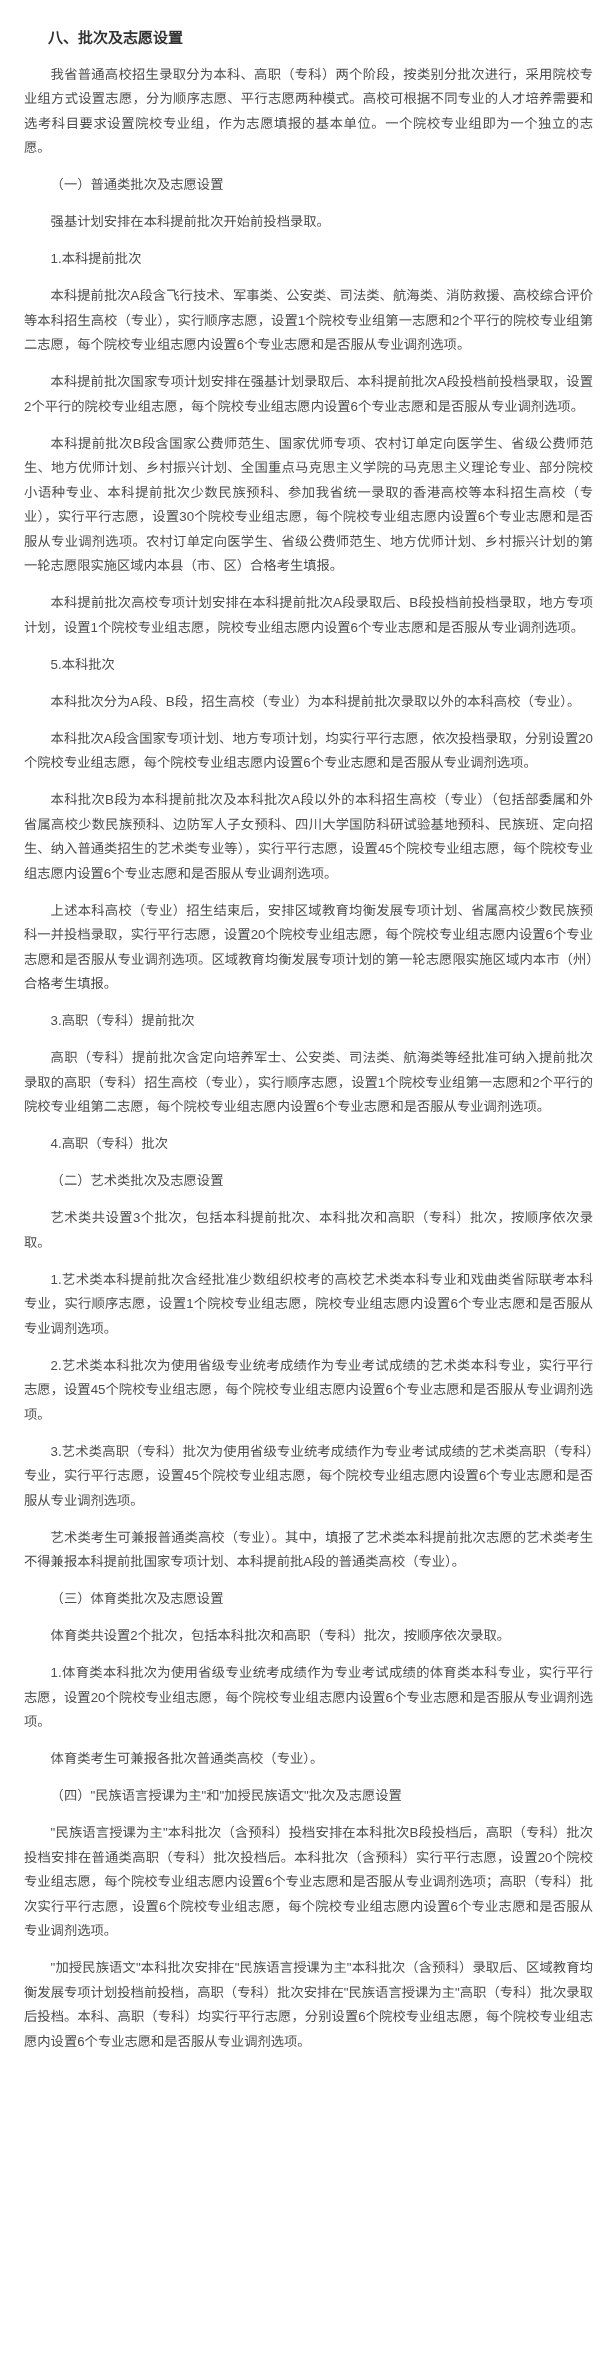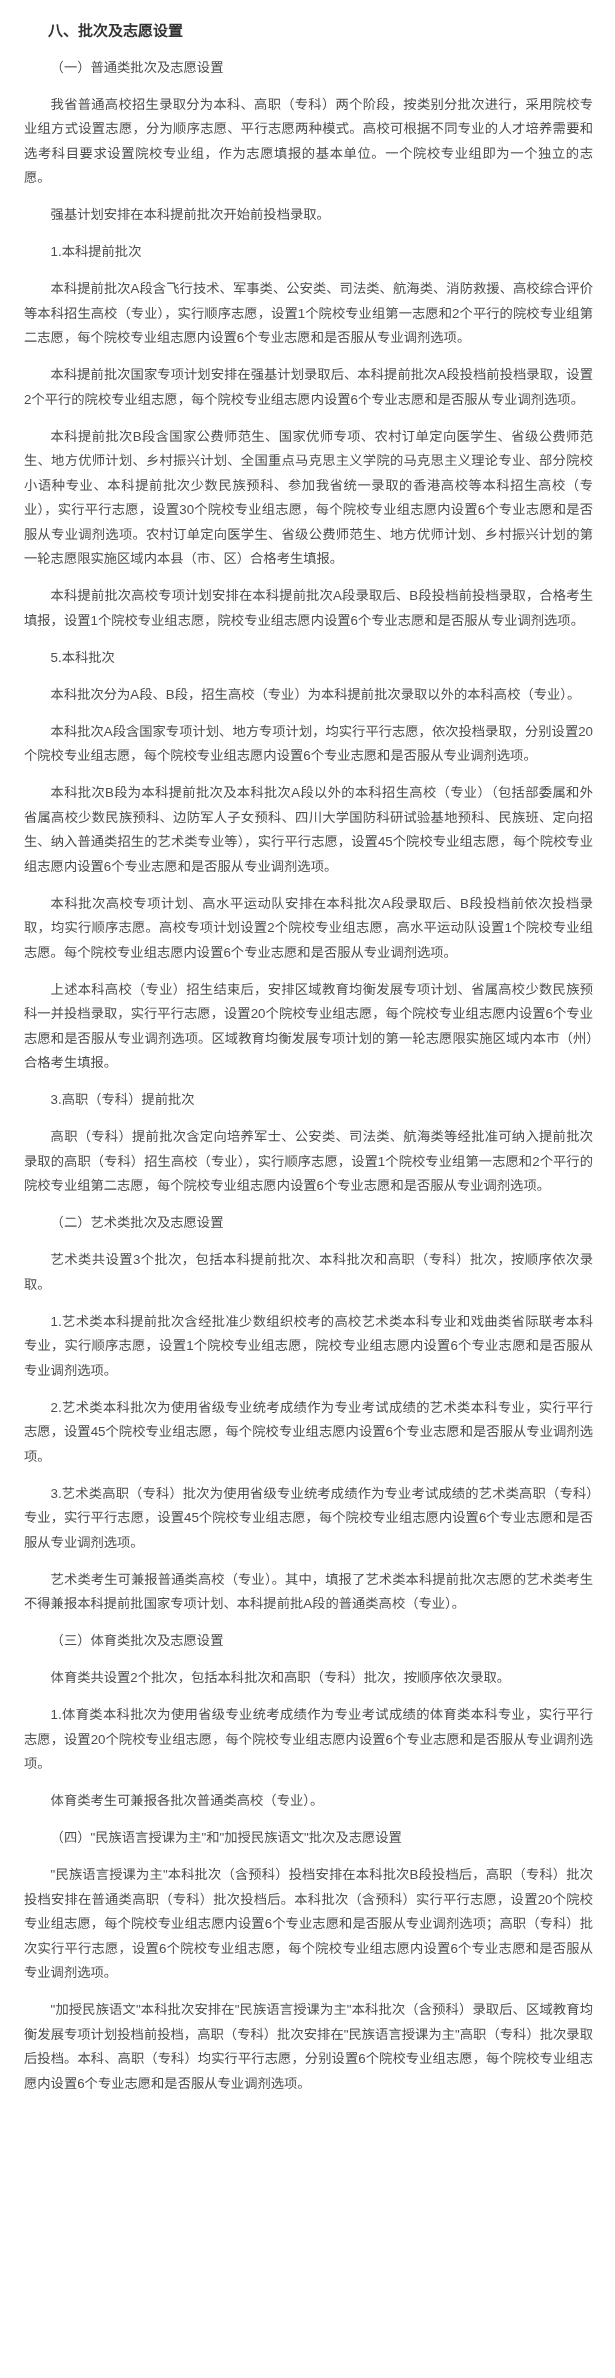--- a/index.html
+++ b/index.html
@@ -20,54 +20,54 @@
     color: #4d4d4d;
     font-size: 13.3px;
     line-height: 24.5px;
     text-align: justify;
   }
   .block {
     margin: 12.5px 0 0 0;
     text-indent: 2em;
   }
   .block:first-child {
-    margin-top: 9px;
+    margin-top: 16px;
   }
   .title {
     font-size: 15px;
     font-weight: 700;
     color: #333333;
     line-height: 25px;
     text-indent: 1.6em;
   }
   .heading {
     
   }
 </style>
 </head>
 <body>
 
 <main class="doc">
     <h1 class="block title">八、批次及志愿设置</h1>
+    <p class="block para">我省普通高校招生录取分为本科、高职（专科）两个阶段，按类别分批次进行，采用院校专业组方式设置志愿，分为顺序志愿、平行志愿两种模式。高校可根据不同专业的人才培养需要和选考科目要求设置院校专业组，作为志愿填报的基本单位。一个院校专业组即为一个独立的志愿。</p>
     <p class="block heading">（一）普通类批次及志愿设置</p>
-    <p class="block para">我省普通高校招生录取分为本科、高职（专科）两个阶段，按类别分批次进行，采用院校专业组方式设置志愿，分为顺序志愿、平行志愿两种模式。高校可根据不同专业的人才培养需要和选考科目要求设置院校专业组，作为志愿填报的基本单位。一个院校专业组即为一个独立的志愿。</p>
     <p class="block para">强基计划安排在本科提前批次开始前投档录取。</p>
     <p class="block para">1.本科提前批次</p>
     <p class="block para">本科提前批次A段含飞行技术、军事类、公安类、司法类、航海类、消防救援、高校综合评价等本科招生高校（专业），实行顺序志愿，设置1个院校专业组第一志愿和2个平行的院校专业组第二志愿，每个院校专业组志愿内设置6个专业志愿和是否服从专业调剂选项。</p>
     <p class="block para">本科提前批次国家专项计划安排在强基计划录取后、本科提前批次A段投档前投档录取，设置2个平行的院校专业组志愿，每个院校专业组志愿内设置6个专业志愿和是否服从专业调剂选项。</p>
     <p class="block para">本科提前批次B段含国家公费师范生、国家优师专项、农村订单定向医学生、省级公费师范生、地方优师计划、乡村振兴计划、全国重点马克思主义学院的马克思主义理论专业、部分院校小语种专业、本科提前批次少数民族预科、参加我省统一录取的香港高校等本科招生高校（专业），实行平行志愿，设置30个院校专业组志愿，每个院校专业组志愿内设置6个专业志愿和是否服从专业调剂选项。农村订单定向医学生、省级公费师范生、地方优师计划、乡村振兴计划的第一轮志愿限实施区域内本县（市、区）合格考生填报。</p>
-    <p class="block para">本科提前批次高校专项计划安排在本科提前批次A段录取后、B段投档前投档录取，合格考生填报，设置1个院校专业组志愿，院校专业组志愿内设置6个专业志愿和是否服从专业调剂选项。</p>
+    <p class="block para">本科提前批次高校专项计划安排在本科提前批次A段录取后、B段投档前投档录取，地方专项计划，设置1个院校专业组志愿，院校专业组志愿内设置6个专业志愿和是否服从专业调剂选项。</p>
     <p class="block para">5.本科批次</p>
     <p class="block para">本科批次分为A段、B段，招生高校（专业）为本科提前批次录取以外的本科高校（专业）。</p>
     <p class="block para">本科批次A段含国家专项计划、地方专项计划，均实行平行志愿，依次投档录取，分别设置20个院校专业组志愿，每个院校专业组志愿内设置6个专业志愿和是否服从专业调剂选项。</p>
     <p class="block para">本科批次B段为本科提前批次及本科批次A段以外的本科招生高校（专业）（包括部委属和外省属高校少数民族预科、边防军人子女预科、四川大学国防科研试验基地预科、民族班、定向招生、纳入普通类招生的艺术类专业等），实行平行志愿，设置45个院校专业组志愿，每个院校专业组志愿内设置6个专业志愿和是否服从专业调剂选项。</p>
-    <p class="block para">本科批次高校专项计划、高水平运动队安排在本科批次A段录取后、B段投档前依次投档录取，均实行顺序志愿。高校专项计划设置2个院校专业组志愿，高水平运动队设置1个院校专业组志愿。每个院校专业组志愿内设置6个专业志愿和是否服从专业调剂选项。</p>
     <p class="block para">上述本科高校（专业）招生结束后，安排区域教育均衡发展专项计划、省属高校少数民族预科一并投档录取，实行平行志愿，设置20个院校专业组志愿，每个院校专业组志愿内设置6个专业志愿和是否服从专业调剂选项。区域教育均衡发展专项计划的第一轮志愿限实施区域内本市（州）合格考生填报。</p>
     <p class="block para">3.高职（专科）提前批次</p>
     <p class="block para">高职（专科）提前批次含定向培养军士、公安类、司法类、航海类等经批准可纳入提前批次录取的高职（专科）招生高校（专业），实行顺序志愿，设置1个院校专业组第一志愿和2个平行的院校专业组第二志愿，每个院校专业组志愿内设置6个专业志愿和是否服从专业调剂选项。</p>
+    <p class="block para">4.高职（专科）批次</p>
     <p class="block heading">（二）艺术类批次及志愿设置</p>
     <p class="block para">艺术类共设置3个批次，包括本科提前批次、本科批次和高职（专科）批次，按顺序依次录取。</p>
     <p class="block para">1.艺术类本科提前批次含经批准少数组织校考的高校艺术类本科专业和戏曲类省际联考本科专业，实行顺序志愿，设置1个院校专业组志愿，院校专业组志愿内设置6个专业志愿和是否服从专业调剂选项。</p>
     <p class="block para">2.艺术类本科批次为使用省级专业统考成绩作为专业考试成绩的艺术类本科专业，实行平行志愿，设置45个院校专业组志愿，每个院校专业组志愿内设置6个专业志愿和是否服从专业调剂选项。</p>
     <p class="block para">3.艺术类高职（专科）批次为使用省级专业统考成绩作为专业考试成绩的艺术类高职（专科）专业，实行平行志愿，设置45个院校专业组志愿，每个院校专业组志愿内设置6个专业志愿和是否服从专业调剂选项。</p>
     <p class="block para">艺术类考生可兼报普通类高校（专业）。其中，填报了艺术类本科提前批次志愿的艺术类考生不得兼报本科提前批国家专项计划、本科提前批A段的普通类高校（专业）。</p>
     <p class="block heading">（三）体育类批次及志愿设置</p>
     <p class="block para">体育类共设置2个批次，包括本科批次和高职（专科）批次，按顺序依次录取。</p>
     <p class="block para">1.体育类本科批次为使用省级专业统考成绩作为专业考试成绩的体育类本科专业，实行平行志愿，设置20个院校专业组志愿，每个院校专业组志愿内设置6个专业志愿和是否服从专业调剂选项。</p>
     <p class="block para">体育类考生可兼报各批次普通类高校（专业）。</p>

